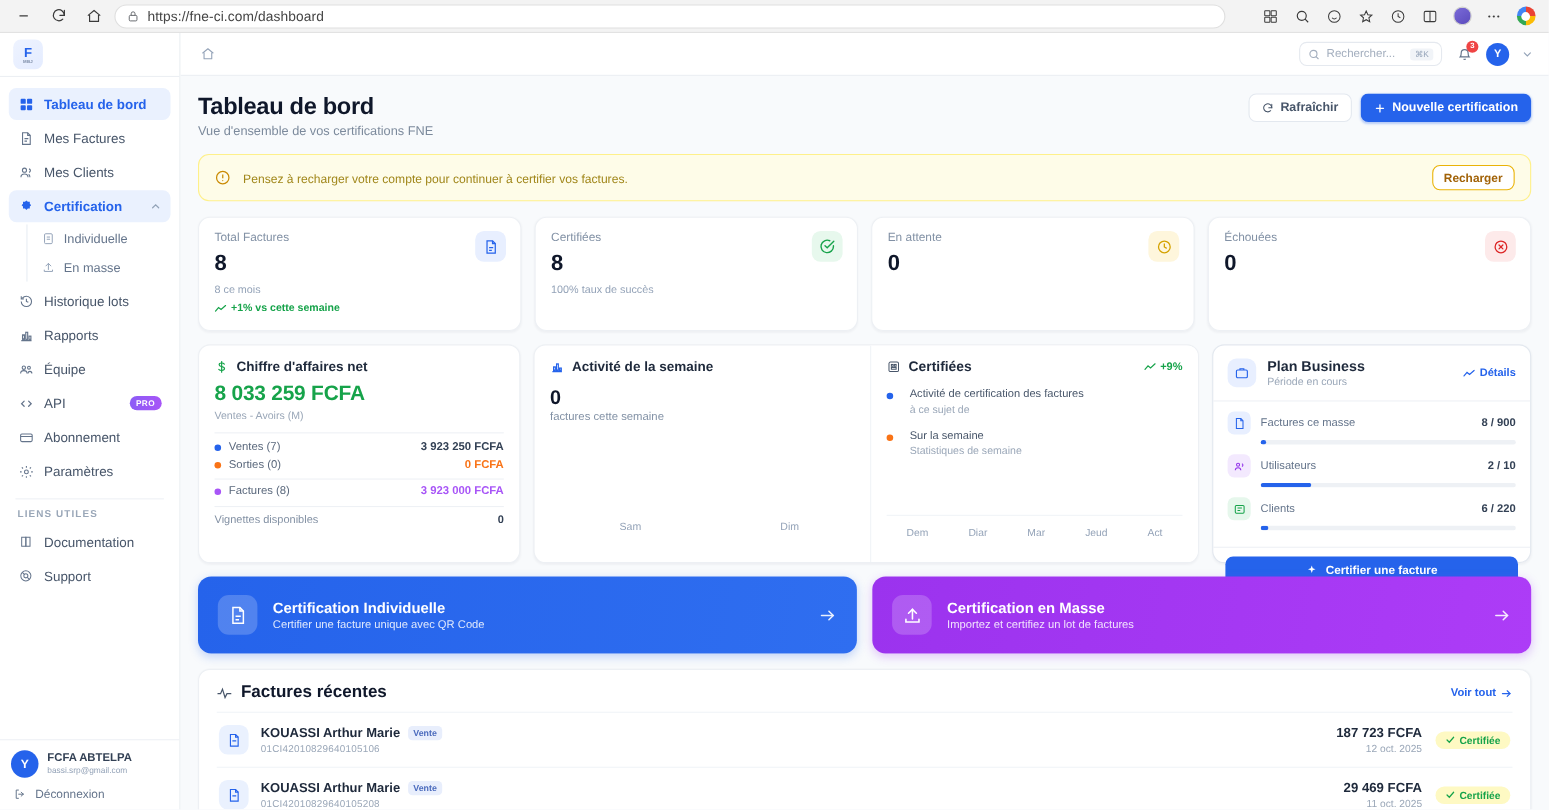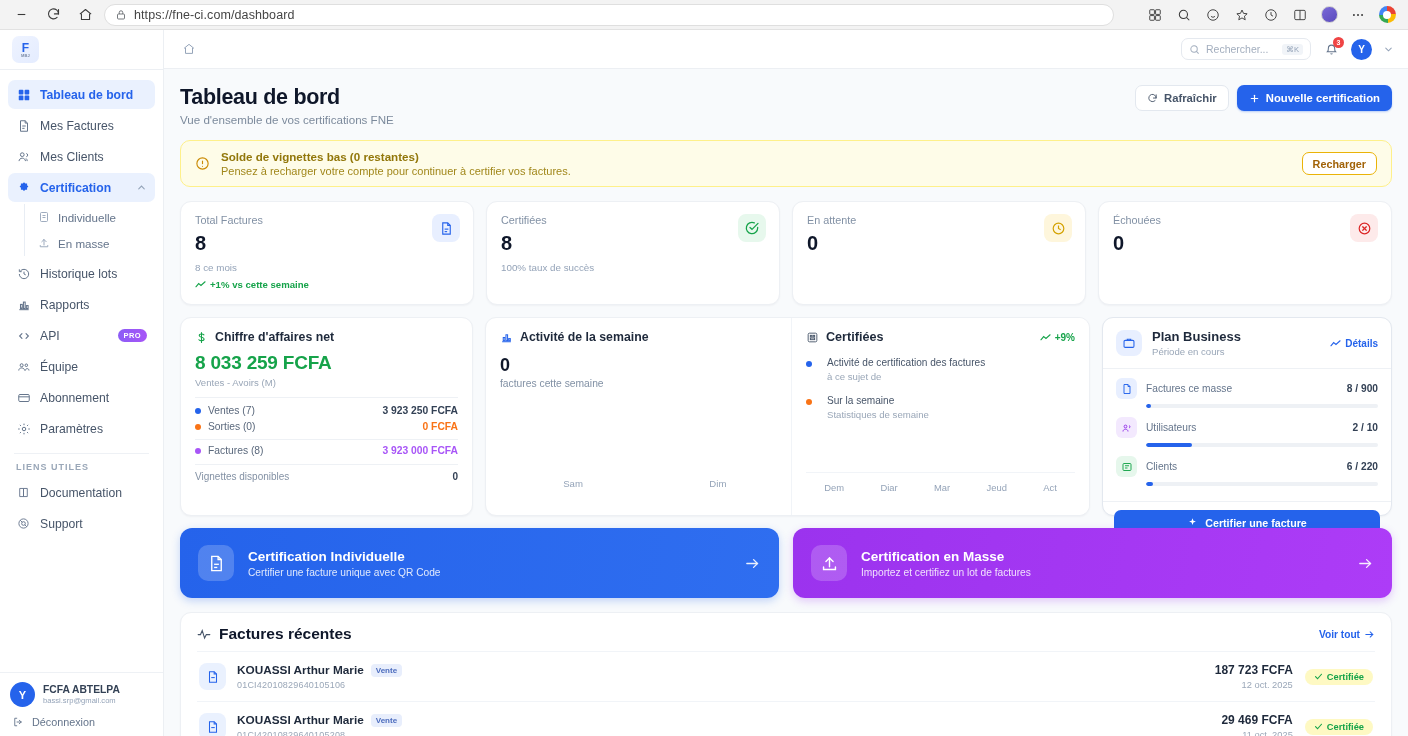--- a/index.html
+++ b/index.html
@@ -512,39 +512,39 @@
               <rect x="6" y="11" width="3" height="7"></rect>
               <rect x="11" y="7" width="3" height="11"></rect>
               <rect x="16" y="13" width="3" height="5"></rect>
             </svg>
         </span>
         <span>Rapports</span>
       </div>
 
       <div class="nav-item">
         <span class="ico">
-          <svg width="14" height="14" viewBox="0 0 24 24" fill="none" stroke="currentColor" stroke-width="1.9" stroke-linecap="round">
-              <polyline points="8.5,8 4.5,12 8.5,16"></polyline>
-              <polyline points="15.5,8 19.5,12 15.5,16"></polyline>
-            </svg>
-        </span>
-        <span>API</span>
-        <span class="badge-pro">PRO</span>
-      </div>
-
-      <div class="nav-item">
-        <span class="ico">
           <svg width="14" height="14" viewBox="0 0 24 24" fill="none" stroke="currentColor" stroke-width="1.7">
               <circle cx="8" cy="9" r="2.6"></circle>
               <circle cx="16" cy="9" r="2.2"></circle>
               <path d="M3 18c0-2.6 2.2-4.4 5-4.4s5 1.8 5 4.4"></path>
               <path d="M14.5 18c0-2 1.2-3.2 3-3.2s3 1.2 3 3.2"></path>
             </svg>
         </span>
         <span>Équipe</span>
+      </div>
+
+      <div class="nav-item">
+        <span class="ico">
+          <svg width="14" height="14" viewBox="0 0 24 24" fill="none" stroke="currentColor" stroke-width="1.9" stroke-linecap="round">
+              <polyline points="8.5,8 4.5,12 8.5,16"></polyline>
+              <polyline points="15.5,8 19.5,12 15.5,16"></polyline>
+            </svg>
+        </span>
+        <span>API</span>
+        <span class="badge-pro">PRO</span>
       </div>
 
       <div class="nav-item">
         <span class="ico">
           <svg width="14" height="14" viewBox="0 0 24 24" fill="none" stroke="currentColor" stroke-width="1.7">
               <rect x="3" y="6" width="18" height="12" rx="2"></rect>
               <line x1="3" y1="10" x2="21" y2="10"></line>
             </svg>
         </span>
         <span>Abonnement</span>
@@ -672,21 +672,20 @@
 
       <div class="alert">
         <span class="alert-ico">
           <svg width="15" height="15" viewBox="0 0 24 24" fill="none" stroke="currentColor" stroke-width="1.8">
               <circle cx="12" cy="12" r="9"></circle>
               <line x1="12" y1="7.5" x2="12" y2="13"></line>
               <circle cx="12" cy="16.3" r=".9" fill="currentColor" stroke="none"></circle>
             </svg>
         </span>
         <div>
-          <div class="alert-title">Solde de vignettes bas (0 restantes)</div>
           <div class="alert-text">Pensez à recharger votre compte pour continuer à certifier vos factures.</div>
         </div>
         <div class="btn-recharge">Recharger</div>
       </div>
 
       <div class="stats">
         <div class="card stat">
           <div class="stat-label">Total Factures</div>
           <div class="stat-value">8</div>
           <div class="stat-meta">8 ce mois</div>

